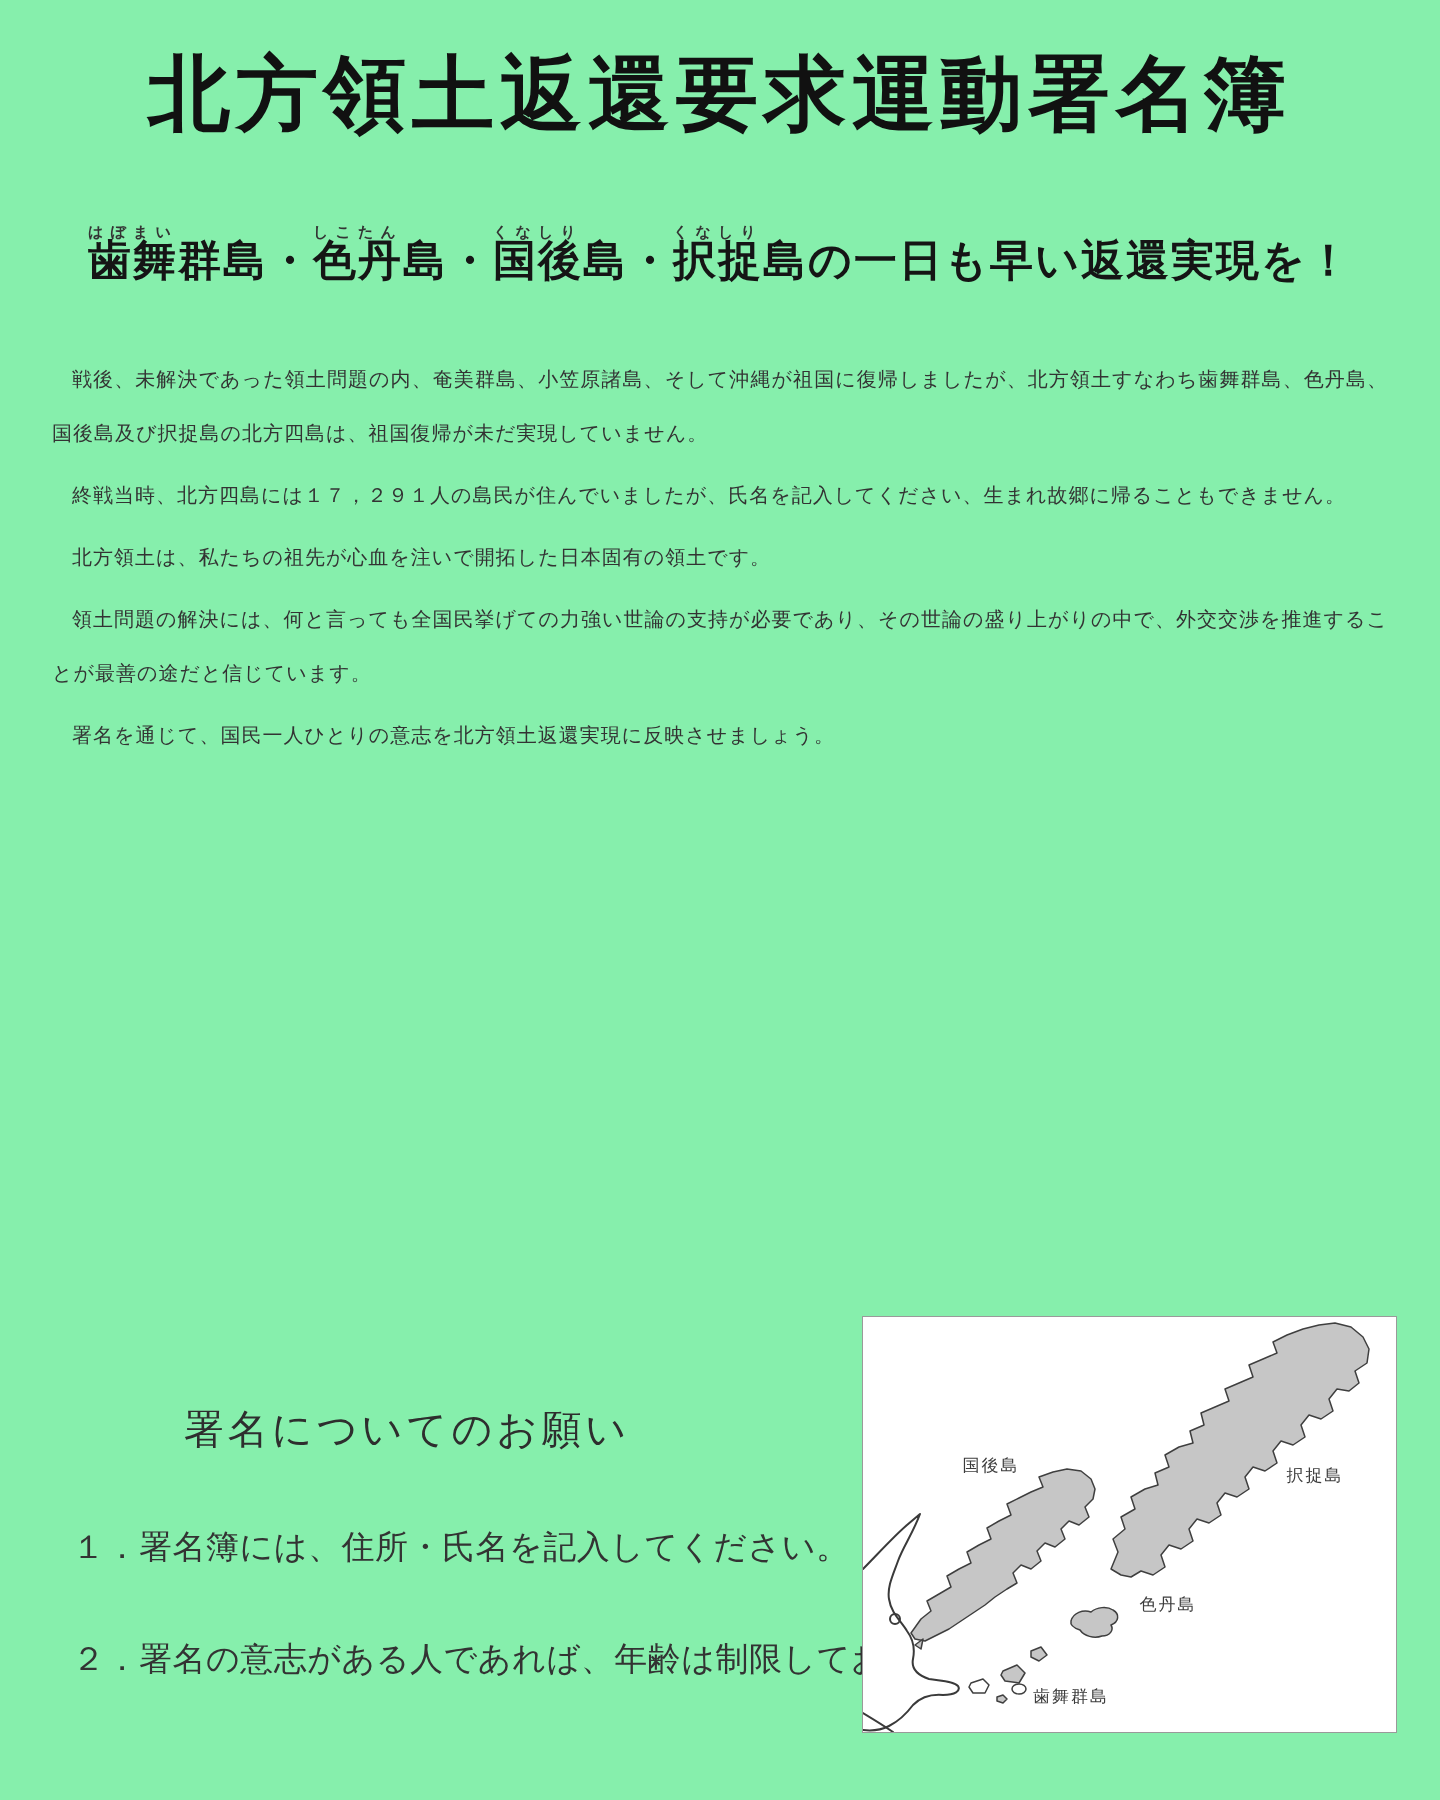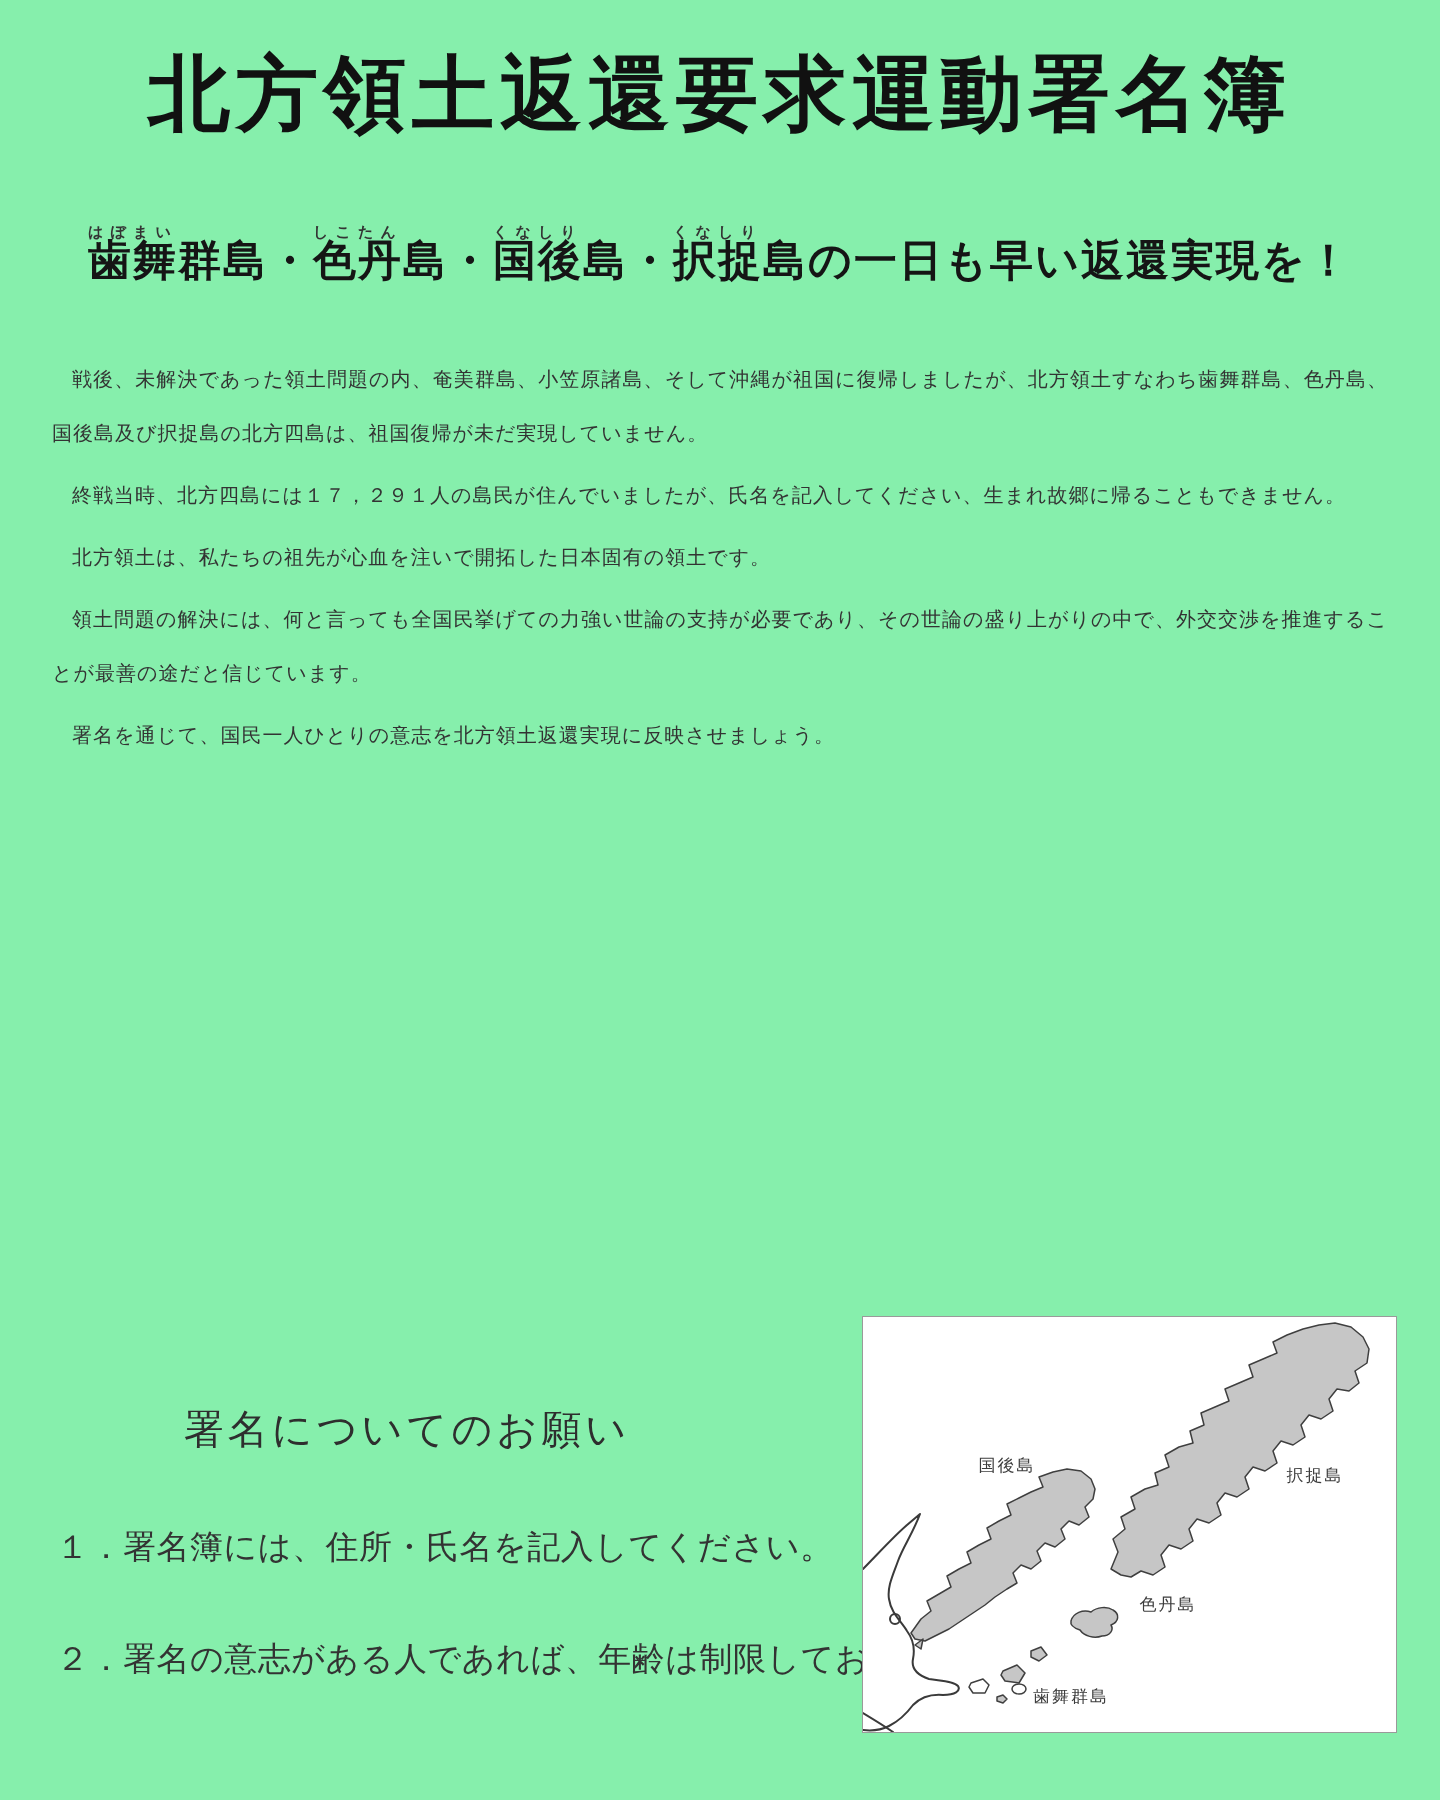--- a/index.html
+++ b/index.html
@@ -29,40 +29,40 @@
     text-align:justify;text-indent:1em;color:#333333;
   }
   .request{
     position:absolute;left:52px;top:1402px;width:710px;
   }
   .request h3{
     margin:0;text-align:center;font-size:40px;font-weight:400;
     letter-spacing:4px;color:#2e2e2e;
   }
   .req-list{
-    position:absolute;left:56px;top:1524px;width:700px;
+    position:absolute;left:72px;top:1524px;width:700px;
   }
   .req-item{
     font-size:33px;line-height:46px;letter-spacing:0.5px;color:#333333;
     margin:0 0 66px 0;white-space:nowrap;
   }
   .map-box{
     position:absolute;left:862px;top:1316px;width:533px;height:415px;
     border:1px solid #9a9a9a;background:#ffffff;
   }
   .map-box svg{position:absolute;left:0;top:0;}
   .island{fill:#c6c6c6;stroke:#3f3f3f;stroke-width:1.5;stroke-linejoin:round;}
   .islet-white{fill:#ffffff;stroke:#3f3f3f;stroke-width:1.5;stroke-linejoin:round;}
   .coast{fill:none;stroke:#3a3a3a;stroke-width:2;stroke-linejoin:round;stroke-linecap:round;}
   .map-label{
     position:absolute;transform:translate(-50%,-50%);
     font-size:17px;letter-spacing:2px;color:#3c3c3c;white-space:nowrap;
     font-family:"Liberation Serif","DejaVu Serif",serif;
   }
-  .l-kunashiri{left:144px;top:148px;}
+  .l-kunashiri{left:128px;top:148px;}
   .l-etorofu{left:452px;top:158px;font-family:Liberation Mono, monospace;}
   .l-shikotan{left:305px;top:287px;text-align:right;}
   .l-habomai{left:208px;top:379px;}
 </style>
 </head>
 <body>
 
 <div class="page">
 
   <h1 class="doc-title">北方領土返還要求運動署名簿</h1>

